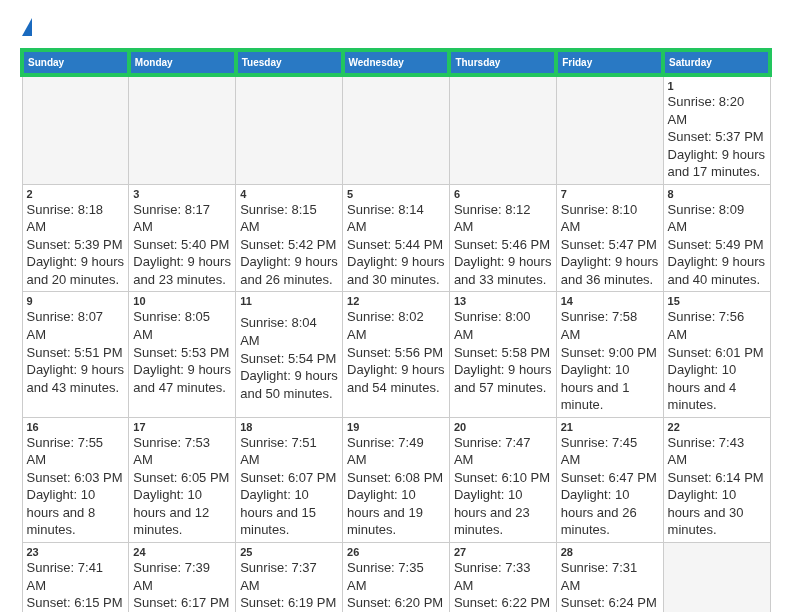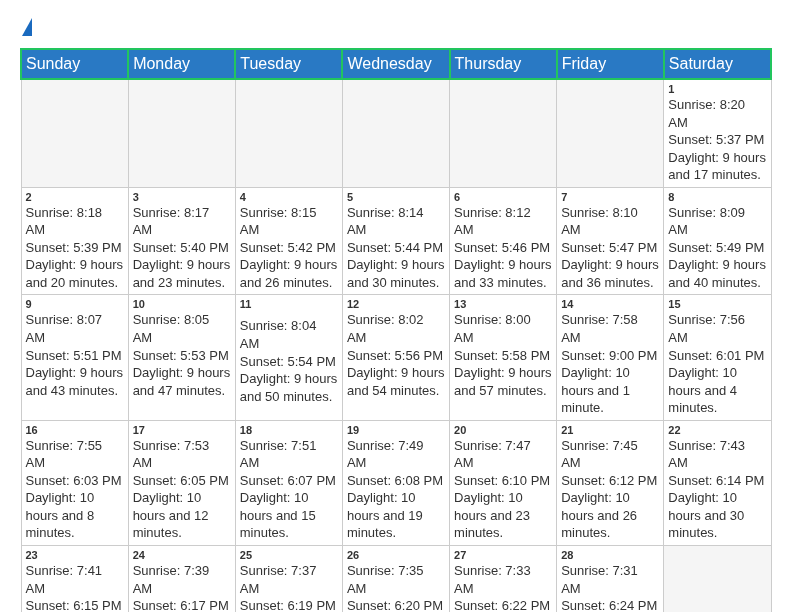--- a/index.html
+++ b/index.html
@@ -63,25 +63,25 @@
       text-align: right;
     }
     .calendar {
       width: 100%;
       border-collapse: collapse;
       table-layout: fixed;
     }
     .calendar th {
       background: #2979c4;
       color: #fff;
-      font-size: 16px;
-      font-weight: normal;
+      font-size: 10px;
+      font-weight: bold;
       padding: 5px 4px;
       text-align: left;
-      border: 2px solid #22c55e;
+      border: 4px solid #22c55e;
     }
     .calendar td {
       border: 1px solid #ccc;
       vertical-align: top;
       padding: 3px 4px;
       font-size: 9.5px;
       color: #333;
       height: 80px;
       background: #fff;
     }
@@ -260,21 +260,21 @@
           </td>
           <td>
             <span class="day-number">20</span>
             <div class="day-info" style="white-space: pre-line;">Sunrise: 7:47 AM
 Sunset: 6:10 PM
 Daylight: 10 hours and 23 minutes.</div>
           </td>
           <td>
             <span class="day-number">21</span>
             <div class="day-info" style="white-space: pre-line;">Sunrise: 7:45 AM
-Sunset: 6:12 PM
+Sunset: 6:47 PM
 Daylight: 10 hours and 26 minutes.</div>
           </td>
           <td>
             <span class="day-number">22</span>
             <div class="day-info" style="white-space: pre-line;">Sunrise: 7:43 AM
 Sunset: 6:14 PM
 Daylight: 10 hours and 30 minutes.</div>
           </td>
         </tr>
         <tr>

